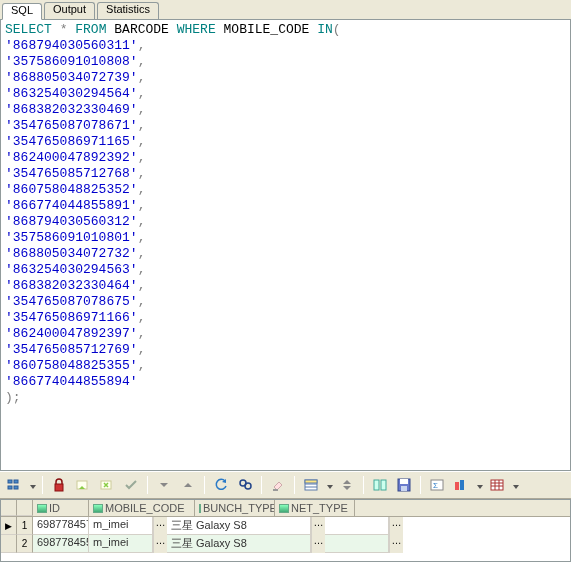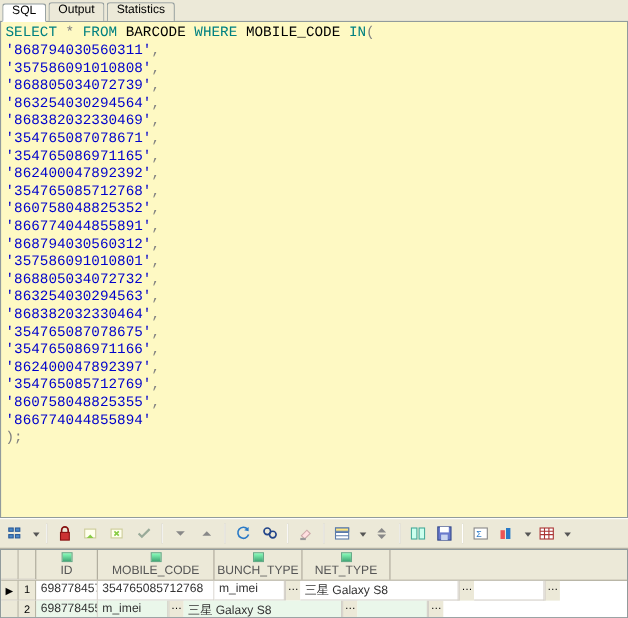--- a/index.html
+++ b/index.html
@@ -32,21 +32,21 @@
     position: relative;
   }
   .tab.active {
     background: #fff;
     font-weight: normal;
     border-bottom: 1px solid #fff;
     top: 1px;
   }
   .editor {
     flex: 1;
-    background: #fef9c3;
+    background: #ffffff;
     border: 1px solid #919b9c;
     border-top: none;
     font-family: "Courier New", monospace;
     font-size: 13px;
     padding: 2px 4px;
     white-space: pre;
     overflow: auto;
     line-height: 16px;
   }
   .kw { color: #008080; }
@@ -105,21 +105,20 @@
     border-right:1px solid #aca899;
     padding:2px 4px;
     font-size:11px;
     white-space:nowrap;
     overflow:hidden;
     display:flex;
     align-items:center;
     gap:2px;
     color:#555;
     filter: blur(0.5px);
-    flex-direction: column;
   }
   .gh-cell .mini-ico {
     width:10px;height:9px;
     background:linear-gradient(#8fb,#4a7);
     border:1px solid #6a8;
   }
   .row-indicator {
     width:16px;
     background:#ece9d8;
     border-right:1px solid #aca899;
@@ -326,21 +325,20 @@
       </div>
       <div class="gh-cell" style="width:80px">
         <span class="mini-ico"></span>
         <span>NET_TYPE</span>
       </div>
     </div>
     <div class="grid-row">
       <div class="row-indicator">▶</div>
       <div class="row-num">1</div>
       <div class="gd-cell" style="width:56px">698778457</div>
-      <div class="gd-cell" style="width:106px">354765085712768</div>
       <div class="gd-cell" style="width:64px">m_imei</div>
       <div class="ellipsis-btn">…</div>
       <div class="gd-cell" style="width:144px">三星 Galaxy S8</div>
       <div class="ellipsis-btn">…</div>
       <div class="gd-cell" style="width:64px"></div>
       <div class="ellipsis-btn">…</div>
     </div>
     <div class="grid-row alt">
       <div class="row-indicator"></div>
       <div class="row-num">2</div>

